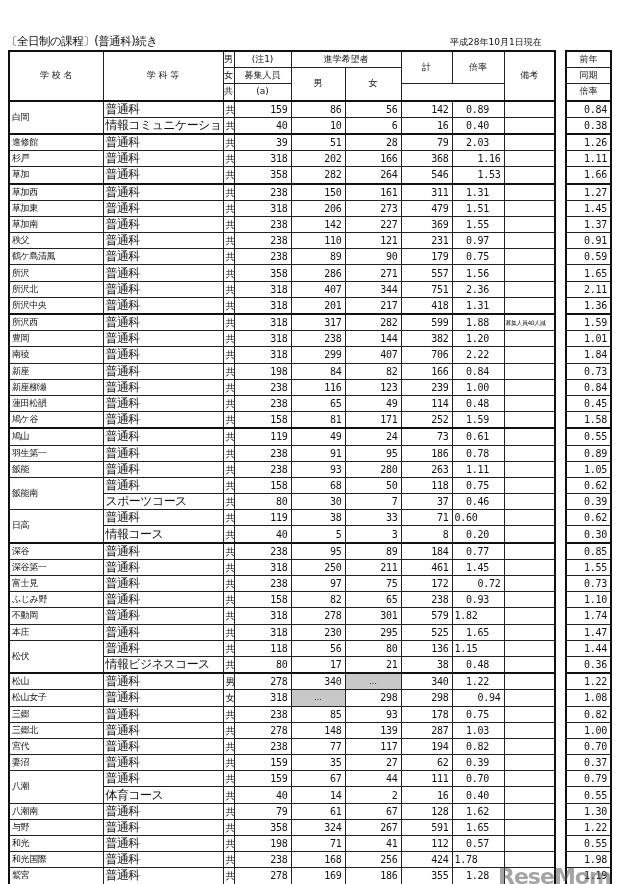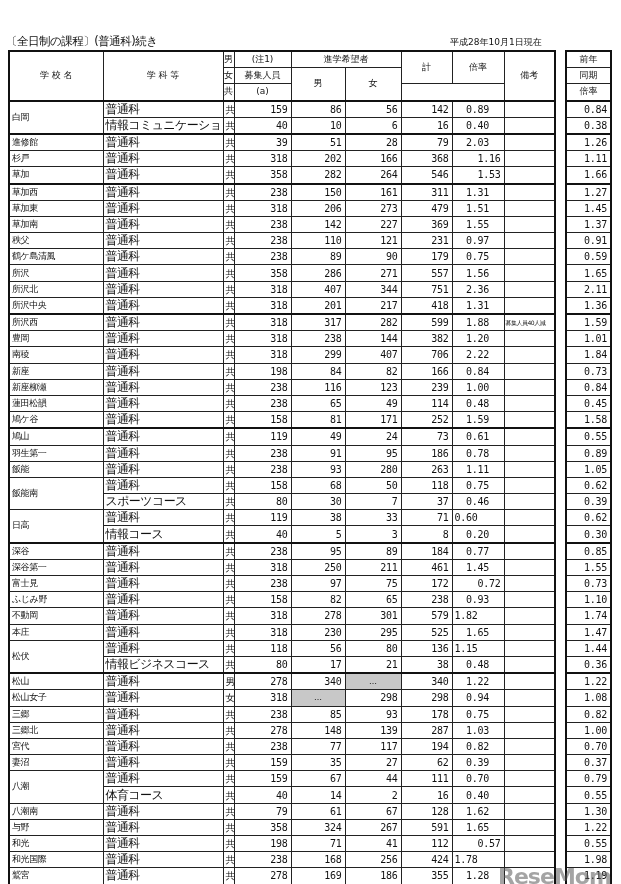--- a/index.html
+++ b/index.html
@@ -455,21 +455,21 @@
         <td class="note"></td>
       </tr>
       <tr>
         <td class="school">松山女子</td>
         <td class="sub">普通科</td>
         <td class="sx">女</td>
         <td class="num">318</td>
         <td class="gray">…</td>
         <td class="num">298</td>
         <td class="num">298</td>
-        <td class="num" style="text-align:center">0.94</td>
+        <td class="num" style="text-align:right">0.94</td>
         <td class="note"></td>
       </tr>
       <tr>
         <td class="school">三郷</td>
         <td class="sub">普通科</td>
         <td class="sx">共</td>
         <td class="num">238</td>
         <td class="num">85</td>
         <td class="num">93</td>
         <td class="num">178</td>
@@ -553,21 +553,21 @@
         <td class="note"></td>
       </tr>
       <tr>
         <td class="school">和光</td>
         <td class="sub">普通科</td>
         <td class="sx">共</td>
         <td class="num">198</td>
         <td class="num">71</td>
         <td class="num">41</td>
         <td class="num">112</td>
-        <td class="num" style="">0.57</td>
+        <td class="num" style="text-align:center">0.57</td>
         <td class="note"></td>
       </tr>
       <tr>
         <td class="school">和光国際</td>
         <td class="sub">普通科</td>
         <td class="sx">共</td>
         <td class="num">238</td>
         <td class="num">168</td>
         <td class="num">256</td>
         <td class="num">424</td>

